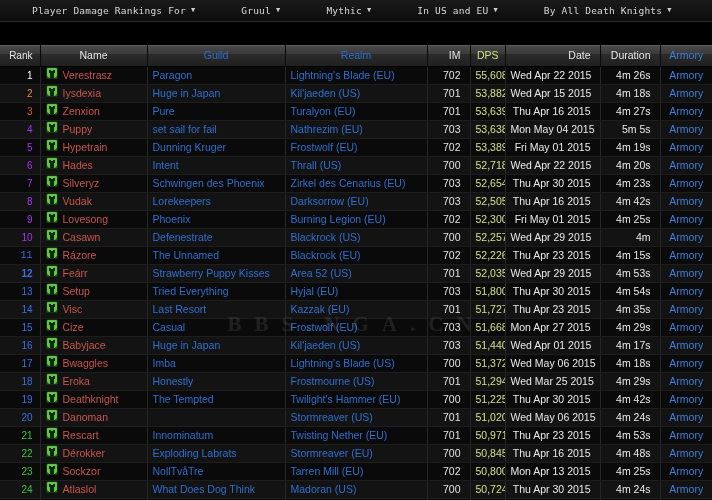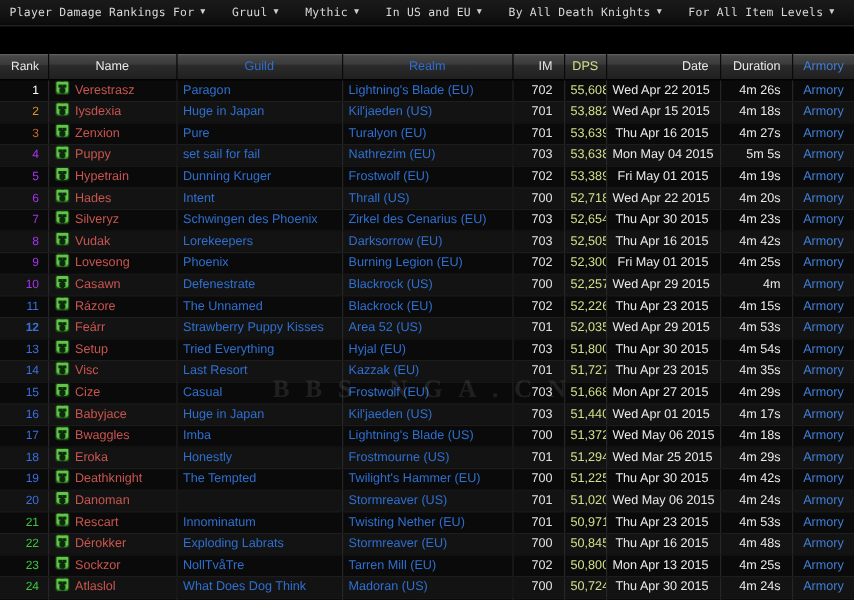--- a/index.html
+++ b/index.html
@@ -23,20 +23,21 @@
   .navitem {
     color: #d8d8d8;
     font-family: "DejaVu Sans Mono", monospace;
     font-size: 9.5px;
     letter-spacing: .2px;
     white-space: nowrap;
     display: flex;
     align-items: center;
     margin-right: 22px;
     cursor: pointer;
+    margin-left: 24px;
   }
   .navitem .caret {
     margin-left: 5px;
     font-size: 7px;
     color: #cfcfcf;
     transform: translateY(-1px);
   }
   #navgap { height: 23px; background: #000; }
 
   
@@ -332,21 +333,21 @@
           </td>
           <td class="c-guild">Defenestrate</td>
           <td class="c-realm">Blackrock (US)</td>
           <td class="c-im">700</td>
           <td class="c-dps">52,257.7</td>
           <td class="c-date">Wed Apr 29 2015</td>
           <td class="c-dur">4m</td>
           <td class="c-armory">Armory</td>
         </tr>
         <tr class="odd">
-          <td class="c-rank" style="color: rgb(59, 110, 222);">11</td>
+          <td class="c-rank" style="color: rgb(59, 110, 222); font-family: Liberation Mono, monospace;">11</td>
           <td class="c-name">
             <div class="namecell">
               <span class="skull"></span>
               <span class="pname">Rázore</span>
             </div>
           </td>
           <td class="c-guild">The Unnamed</td>
           <td class="c-realm">Blackrock (EU)</td>
           <td class="c-im">702</td>
           <td class="c-dps">52,226.1</td>

